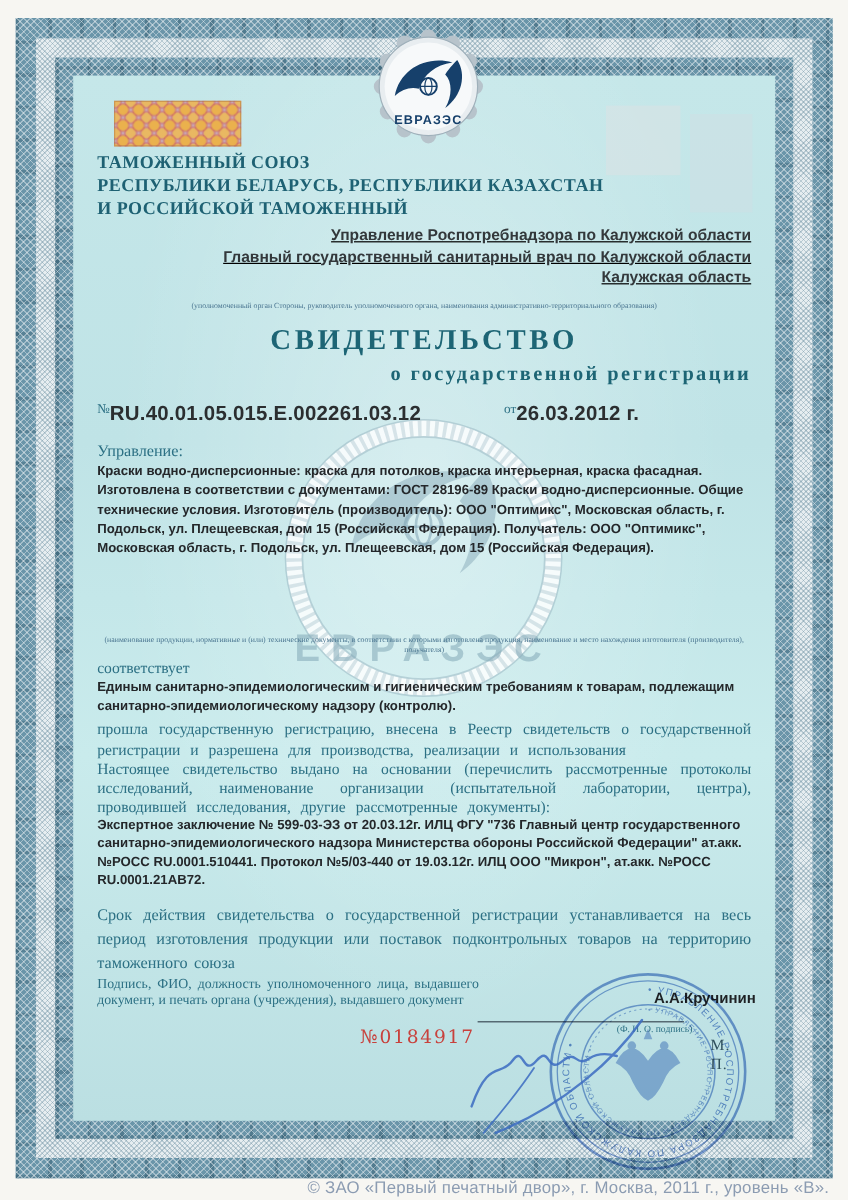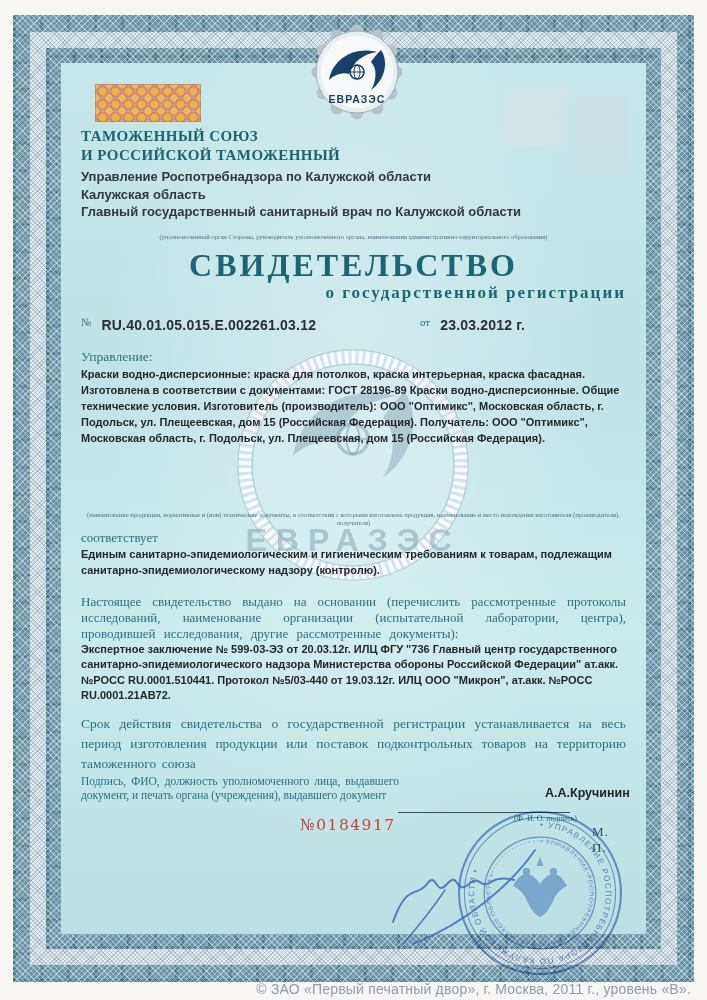--- a/index.html
+++ b/index.html
@@ -54,42 +54,42 @@
   .wm-rect.r1 { left:444px; top:25px; width:62px; height:58px; background:rgba(216,226,229,.6); }
   .wm-rect.r2 { left:514px; top:32px; width:52px; height:82px; background:rgba(210,222,226,.42); }
 
   .emblem-svg    { position:absolute; left:311px; top:22px;  width:92px;  height:104px; z-index:6; }
   .watermark-svg { position:absolute; left:162px; top:272px; width:260px; height:260px; z-index:1; }
   .seal-svg      { position:absolute; left:450px; top:803px; width:180px; height:180px; z-index:7; mix-blend-mode:multiply; opacity:.88; }
   .sign-svg      { position:absolute; left:383px; top:838px; width:195px; height:112px; z-index:8; }
 
   .header-block { margin-top:64px; }
   .union-line { font-family:"Liberation Serif", serif; font-weight:bold; font-size:15px; line-height:19px; color:#1e6173; letter-spacing:.4px; }
-  .authority-block { margin-top:3px; text-align:left; }
+  .authority-block { margin-top:3px; text-align:right;text-decoration:underline; }
   .authority-line { font-size:13px; line-height:17.5px; font-weight:bold; color:#33383b; }
   .caption { font-size:6.5px; line-height:8px; color:#4a7590; text-align:center; font-family:"Liberation Serif", serif; }
   .caption1 { margin-top:12px; }
   .caption2 { margin-top:64px; }
 
-  .doc-title { margin-top:10px; text-align:center; font-family:"Liberation Serif", serif; font-weight:bold; font-size:32px; line-height:28px; color:#1d6575; letter-spacing:3px; }
+  .doc-title { margin-top:10px; text-align:center; font-family:"Liberation Serif", serif; font-weight:bold; font-size:24px; line-height:28px; color:#1d6575; letter-spacing:3px; }
   .doc-subtitle { margin-top:3px; text-align:right; font-family:"Liberation Serif", serif; font-weight:bold; font-size:17px; line-height:21px; color:#1d6575; letter-spacing:2px; }
 
   .numrow { margin-top:13px; position:relative; height:20px; }
   .fld-label { font-family:"Liberation Serif", serif; font-size:11px; color:#2c7084; vertical-align:top; }
-  .fld-value { font-size:14px; font-weight:bold; color:#2b2e30; letter-spacing:.2px; margin-left:10px; }
+  .fld-value { font-size:17px; font-weight:bold; color:#2b2e30; letter-spacing:.2px; }
   .date-group { position:absolute; left:339px; top:0; }
 
   .prod-label { margin-top:12px; font-family:"Liberation Serif", serif; font-size:13.5px; line-height:17px; color:#2c7084; }
   .sans-body { font-size:11px; line-height:16.2px; font-weight:bold; color:#24272a; }
   .prod-text { margin-top:1px; }
 
   .conf-label { margin-top:2px; font-family:"Liberation Serif", serif; font-size:13px; line-height:17px; color:#2c7084; }
   .teal-par { font-family:"Liberation Serif", serif; font-size:13px; line-height:17px; color:#2c7084; text-align:justify; }
   .reg-par { margin-top:2px; line-height:17px; word-spacing:5px; }
-  .basis-par { margin-top:16px; line-height:16px; word-spacing:5px; }
+  .basis-par { margin-top:0; line-height:16px; word-spacing:5px; }
   .valid-par { margin-top:10px; font-size:13.5px; line-height:20px; word-spacing:2px; }
   .details-par { margin-top:0; line-height:15.5px; }
 
   .sig-block { position:relative; margin-top:0; height:72px; }
   .sig-note { position:absolute; left:0; top:0; width:318px; font-family:"Liberation Serif", serif; font-size:11.5px; line-height:14px; color:#2c7084; text-align:justify; }
   .sig-serial { position:absolute; left:219px; top:42px; font-family:"DejaVu Serif", serif; font-size:15.5px; color:#c8413c; letter-spacing:1.5px; }
   .sig-line { position:absolute; left:317px; top:38px; width:172px; border-top:1px solid #3c4d58; }
   .sig-caption { position:absolute; left:324px; top:40px; width:172px; text-align:right; font-family:Liberation Serif, serif; font-size:8px; color:#2c7084; }
   .sig-name { position:absolute; left:464px; top:12px; font-size:12.5px; font-weight:bold; color:#1e2124; }
   .sig-mp { position:absolute; left:511px; top:50px; font-family:"Liberation Serif", serif; font-size:13px; color:#2f4f5c; letter-spacing:1px; }
@@ -122,47 +122,49 @@
                 <circle cx="46" cy="44" r="7" fill="none" stroke="rgba(122,158,175,0.5)" stroke-width="1.6"></circle>
                 <ellipse cx="46" cy="44" rx="3" ry="7" fill="none" stroke="rgba(122,158,175,0.5)" stroke-width="1"></ellipse>
                 <line x1="39" y1="44" x2="53" y2="44" stroke="rgba(122,158,175,0.5)" stroke-width="1"></line>
               </g>
               <text x="130" y="216" text-anchor="middle" font-family="Liberation Sans, sans-serif" font-size="32" font-weight="bold" letter-spacing="9" fill="rgba(130,168,183,0.55)">ЕВРАЗЭС</text>
             </svg>
 
             <div class="content">
               <div class="header-block">
                 <div class="union-line">ТАМОЖЕННЫЙ СОЮЗ</div>
+                <div class="union-line">РЕСПУБЛИКИ БЕЛАРУСЬ, РЕСПУБЛИКИ КАЗАХСТАН</div>
                 <div class="union-line">И РОССИЙСКОЙ ТАМОЖЕННЫЙ</div>
               </div>
 
               <div class="authority-block">
                 <div class="authority-line">Управление Роспотребнадзора по Калужской области</div>
+                <div class="authority-line">Главный государственный санитарный врач по Калужской области</div>
                 <div class="authority-line">Калужская область</div>
-                <div class="authority-line">Главный государственный санитарный врач по Калужской области</div>
               </div>
 
               <div class="caption caption1">(уполномоченный орган Стороны, руководитель уполномоченного органа, наименования административно-территориального образования)</div>
 
               <div class="doc-title">СВИДЕТЕЛЬСТВО</div>
               <div class="doc-subtitle">о государственной регистрации</div>
 
               <div class="numrow">
                 <span class="fld-label">№</span><span class="fld-value">RU.40.01.05.015.Е.002261.03.12</span>
-                <span class="date-group"><span class="fld-label">от</span><span class="fld-value">23.03.2012 г.</span></span>
+                <span class="date-group"><span class="fld-label">от</span><span class="fld-value">26.03.2012 г.</span></span>
               </div>
 
               <div class="prod-label">Управление:</div>
               <div class="sans-body prod-text">Краски водно-дисперсионные: краска для потолков, краска интерьерная, краска фасадная. Изготовлена в соответствии с документами: ГОСТ 28196-89 Краски водно-дисперсионные. Общие технические условия. Изготовитель (производитель): ООО "Оптимикс", Московская область, г. Подольск, ул. Плещеевская, дом 15 (Российская Федерация).  Получатель: ООО "Оптимикс", Московская область, г. Подольск, ул. Плещеевская, дом 15 (Российская Федерация).</div>
 
               <div class="caption caption2">(наименование продукции, нормативные и (или) технические документы, в соответствии с которыми изготовлена продукция, наименование и место нахождения изготовителя (производителя), получателя)</div>
 
               <div class="conf-label">соответствует</div>
               <div class="sans-body">Единым санитарно-эпидемиологическим и гигиеническим требованиям к товарам, подлежащим санитарно-эпидемиологическому надзору (контролю).</div>
 
+              <div class="teal-par reg-par">прошла государственную регистрацию, внесена в Реестр свидетельств о государственной регистрации и разрешена для производства, реализации и использования</div>
 
               <div class="teal-par basis-par">Настоящее свидетельство выдано на основании (перечислить рассмотренные протоколы исследований, наименование организации (испытательной лаборатории, центра), проводившей исследования, другие рассмотренные документы):</div>
               <div class="sans-body details-par">Экспертное заключение № 599-03-ЭЗ от 20.03.12г. ИЛЦ ФГУ "736 Главный центр государственного санитарно-эпидемиологического надзора Министерства обороны Российской Федерации" ат.акк. №РОСС RU.0001.510441. Протокол №5/03-440 от 19.03.12г. ИЛЦ ООО "Микрон", ат.акк. №РОСС RU.0001.21АВ72.</div>
 
               <div class="teal-par valid-par">Срок действия свидетельства о государственной регистрации устанавливается на весь период изготовления продукции или поставок подконтрольных товаров на территорию таможенного союза</div>
 
               <div class="sig-block">
                 <div class="sig-note">Подпись, ФИО, должность уполномоченного лица, выдавшего документ, и печать органа (учреждения), выдавшего документ</div>
                 <div class="sig-serial">№0184917</div>
                 <div class="sig-line"></div>

